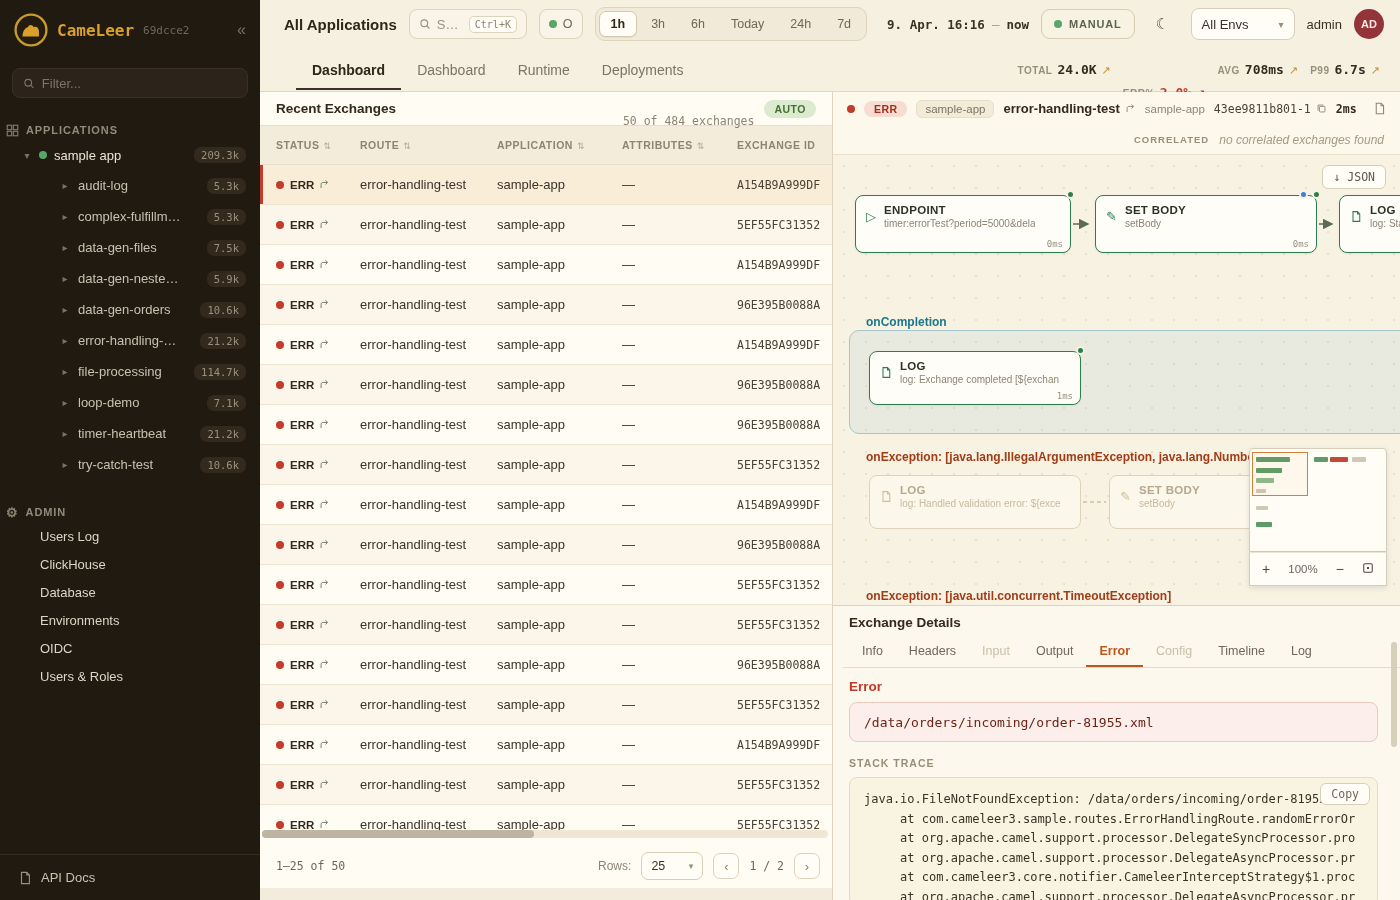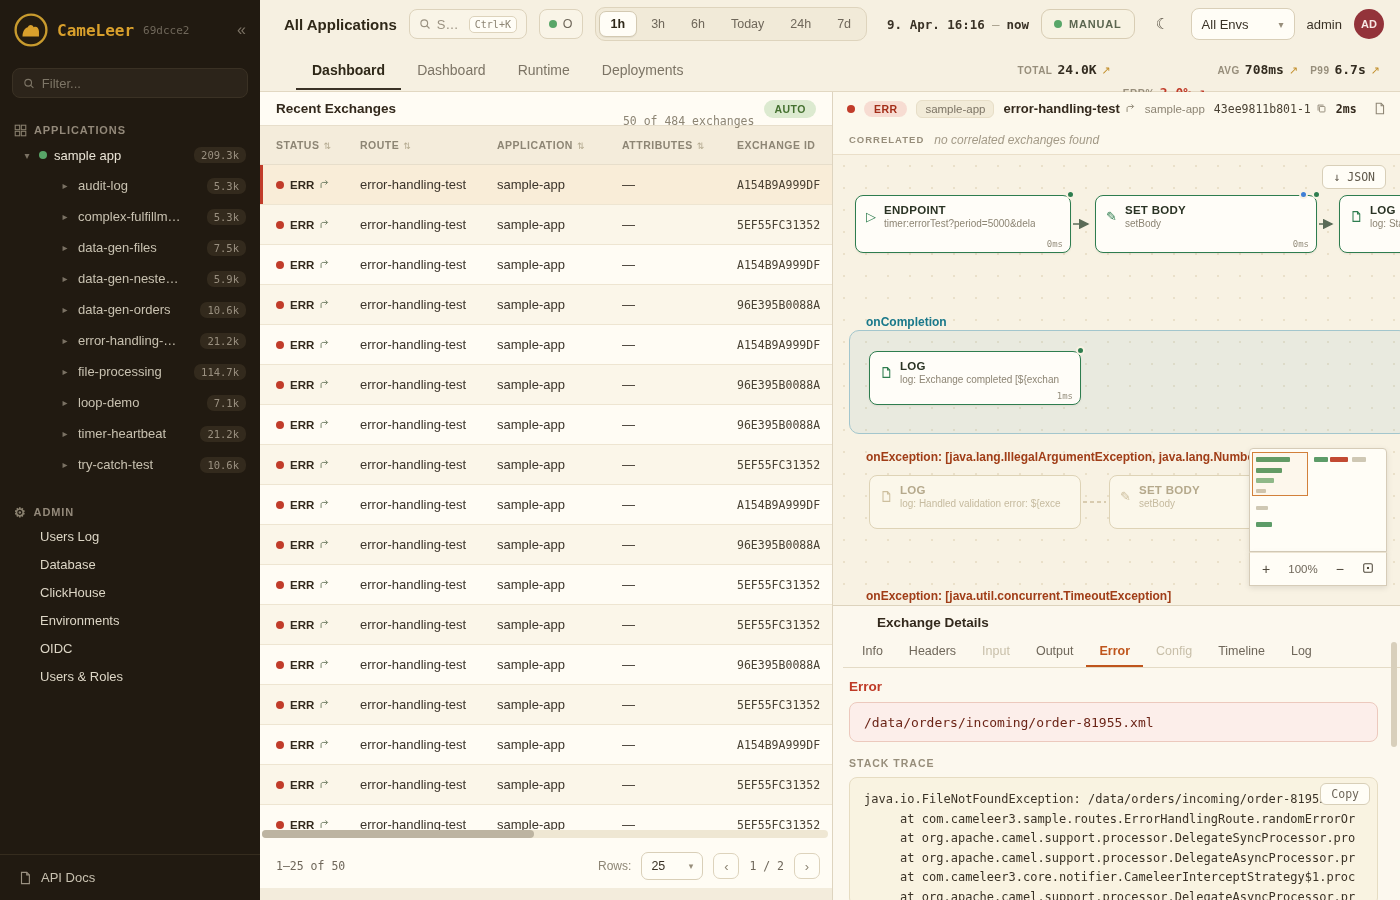--- a/index.html
+++ b/index.html
@@ -12,21 +12,21 @@
   .sidebar{position:absolute;left:0;top:0;width:260px;height:900px;background:#211a11;color:#cfc8b8;}
   .sb-head{display:flex;align-items:center;gap:9px;padding:13px 14px;height:60px;}
   .sb-logo{width:34px;height:34px;flex:0 0 auto;}
   .sb-brand{font-family:"DejaVu Sans Mono",monospace;font-weight:bold;font-size:16px;color:#d9a02c;}
   .sb-build{font-family:"DejaVu Sans Mono",monospace;font-size:11px;color:#6f675a;}
   .sb-collapse{margin-left:auto;color:#7b7264;font-size:16px;cursor:pointer;}
   .sb-filter{margin:8px 12px 0;height:30px;background:#2c241a;border:1px solid #3a3124;border-radius:8px;
              display:flex;align-items:center;gap:7px;padding:0 10px;color:#7d7566;}
   .sb-filter input{background:none;border:none;outline:none;color:#bdb5a3;font-size:13px;width:100%;font-family:inherit;}
   .sb-filter input::placeholder{color:#7d7566;}
-  .sb-section{display:flex;align-items:center;gap:7px;padding:0 14px;margin-top:22px;height:20px;
+  .sb-section{display:flex;align-items:center;gap:7px;padding:0 6px;margin-top:22px;height:20px;
               color:#93897a;font-size:11px;font-weight:bold;letter-spacing:.9px;}
   .sb-section .sicon{color:#8a816f;display:flex;}
   .sb-app{display:flex;align-items:center;gap:7px;padding:0 14px 0 22px;height:30px;font-size:13px;color:#eae4d6;cursor:pointer;}
   .chev{color:#7b7264;font-size:10px;width:10px;text-align:center;}
   .gdot{width:8px;height:8px;border-radius:50%;background:#58a668;flex:0 0 auto;}
   .badge{margin-left:auto;background:#332a1d;color:#9a9080;font-family:"DejaVu Sans Mono",monospace;
          font-size:10.5px;padding:2px 7px;border-radius:7px;}
   .sb-route{display:flex;align-items:center;gap:8px;height:31px;padding:0 14px 0 60px;font-size:13px;color:#c8c1b0;cursor:pointer;}
   .sb-admin-item{height:28px;display:flex;align-items:center;padding:0 14px 0 40px;font-size:13px;color:#ddd6c6;cursor:pointer;}
   .sb-api{position:absolute;bottom:0;left:0;right:0;height:46px;border-top:1px solid #352c1e;
@@ -111,21 +111,21 @@
   
   .rpanel{position:absolute;left:832px;top:92px;right:0;bottom:0;border-left:1px solid #ded4bf;background:#fcf8ec;}
   .dhead{height:33px;display:flex;align-items:center;gap:9px;padding:0 14px;font-size:12px;}
   .errpill{background:#f7dcd2;color:#a32d18;font-weight:bold;font-size:10.5px;padding:2px 10px;border-radius:10px;letter-spacing:.4px;}
   .chip{background:#f2ebd8;border:1px solid #e7dec7;color:#7c7465;font-size:11.5px;padding:2px 8px;border-radius:6px;white-space:nowrap;}
   .dr-route{font-size:13px;font-weight:bold;color:#33291c;display:flex;align-items:center;gap:5px;white-space:nowrap;}
   .dplain{font-size:11.5px;color:#8d8574;white-space:nowrap;}
   .did{font-family:"DejaVu Sans Mono",monospace;font-size:11.5px;color:#4a4234;display:flex;gap:5px;align-items:center;white-space:nowrap;}
   .dms{font-family:"DejaVu Sans Mono",monospace;font-size:11.5px;font-weight:bold;color:#33291c;}
   .dicon{color:#8d8574;display:flex;cursor:pointer;}
-  .dcorr{height:30px;display:flex;align-items:center;gap:10px;padding:0 16px;border-bottom:1px solid #eadfc9;}
+  .dcorr{height:30px;display:flex;align-items:center;gap:10px;padding:0 16px;border-bottom:1px solid #eadfc9;justify-content:flex-end;}
   .corrlabel{font-size:9.5px;font-weight:bold;letter-spacing:1px;color:#978e7b;}
   .corrtext{font-size:12px;font-style:italic;color:#a39a87;}
 
   .canvas{position:absolute;left:0;top:63px;right:0;height:450px;background:#f8f2e3;overflow:hidden;
           background-image:radial-gradient(#eae0c9 1px, transparent 1px);background-size:22px 22px;}
   .jsonbtn{position:absolute;top:10px;right:14px;background:#fffdf6;border:1px solid #d8cfb8;border-radius:6px;
            font-family:"DejaVu Sans Mono",monospace;font-size:11.5px;color:#5f584a;padding:4px 10px;cursor:pointer;z-index:5;}
   .node{position:absolute;background:#fffdf8;border:1.5px solid #2e7d4f;border-radius:8px;padding:8px 10px 15px 10px;
         box-shadow:0 1px 2px rgba(60,50,30,.08);z-index:2;}
   .nbody{display:flex;align-items:center;gap:8px;overflow:hidden;}
@@ -157,21 +157,21 @@
   .mmbar{position:absolute;height:5px;border-radius:1px;}
   .mmview{position:absolute;left:2px;top:3px;width:56px;height:44px;border:1.5px solid #d2803a;background:rgba(210,128,58,.05);}
   .zoombar{position:absolute;left:416px;top:397px;width:138px;height:34px;background:#fffdf6;border:1px solid #d6ccb8;
            border-top:1px solid #ece4d2;display:flex;align-items:center;justify-content:space-between;padding:0 12px;
            color:#5f584a;box-shadow:0 2px 6px rgba(0,0,0,.10);z-index:6;}
   .zbtn{font-size:14px;cursor:pointer;color:#4f483b;}
   .zlevel{font-size:11.5px;color:#6f675a;}
 
   
   .xdet{position:absolute;left:0;top:513px;right:0;bottom:0;background:#fcf8ee;border-top:1px solid #ddd3bd;overflow:hidden;}
-  .xd-title{position:absolute;left:16px;top:9px;font-size:13.5px;font-weight:bold;color:#33291c;margin-left:28px;}
+  .xd-title{position:absolute;left:16px;top:9px;font-size:13.5px;font-weight:bold;color:#33291c;}
   .xd-tabs{position:absolute;left:10px;top:32px;right:0;height:30px;display:flex;border-bottom:1px solid #e4dbc6;padding:0 6px;}
   .xtab{padding:6px 13px;font-size:12.5px;color:#6f675a;cursor:pointer;border-bottom:2px solid transparent;}
   .xtab.active{color:#bf551c;font-weight:bold;border-bottom-color:#bf551c;}
   .xtab.disabled{color:#c8bfa9;cursor:default;}
   .xd-errhead{position:absolute;left:16px;top:73px;font-size:13.5px;font-weight:bold;color:#bf3a26;}
   .errbox{position:absolute;left:16px;right:22px;top:96px;height:40px;background:#fceeea;border:1px solid #ecc9bd;
           border-radius:8px;display:flex;align-items:center;padding:0 14px;font-size:13px;color:#6b2417;}
   .stlabel{position:absolute;left:16px;top:151px;font-size:10.5px;font-weight:bold;letter-spacing:1px;color:#978e7b;}
   .codebox{position:absolute;left:16px;right:22px;top:171px;bottom:-6px;background:#f9f3e1;border:1px solid #e6dcc2;
            border-radius:8px;padding:12px 14px;overflow:hidden;}
@@ -275,24 +275,24 @@
       </div>
 
     <div class="sb-section">
       <span class="sicon" style="font-size:13px">⚙</span>
       <span>ADMIN</span>
     </div>
     <div class="sb-admin-item">
         <span>Users Log</span>
       </div>
     <div class="sb-admin-item">
+        <span>ClickHouse</span>
+      </div>
+    <div class="sb-admin-item">
         <span>Database</span>
-      </div>
-    <div class="sb-admin-item">
-        <span>ClickHouse</span>
       </div>
     <div class="sb-admin-item">
         <span>Environments</span>
       </div>
     <div class="sb-admin-item">
         <span>OIDC</span>
       </div>
     <div class="sb-admin-item">
         <span>Users &amp; Roles</span>
       </div>

